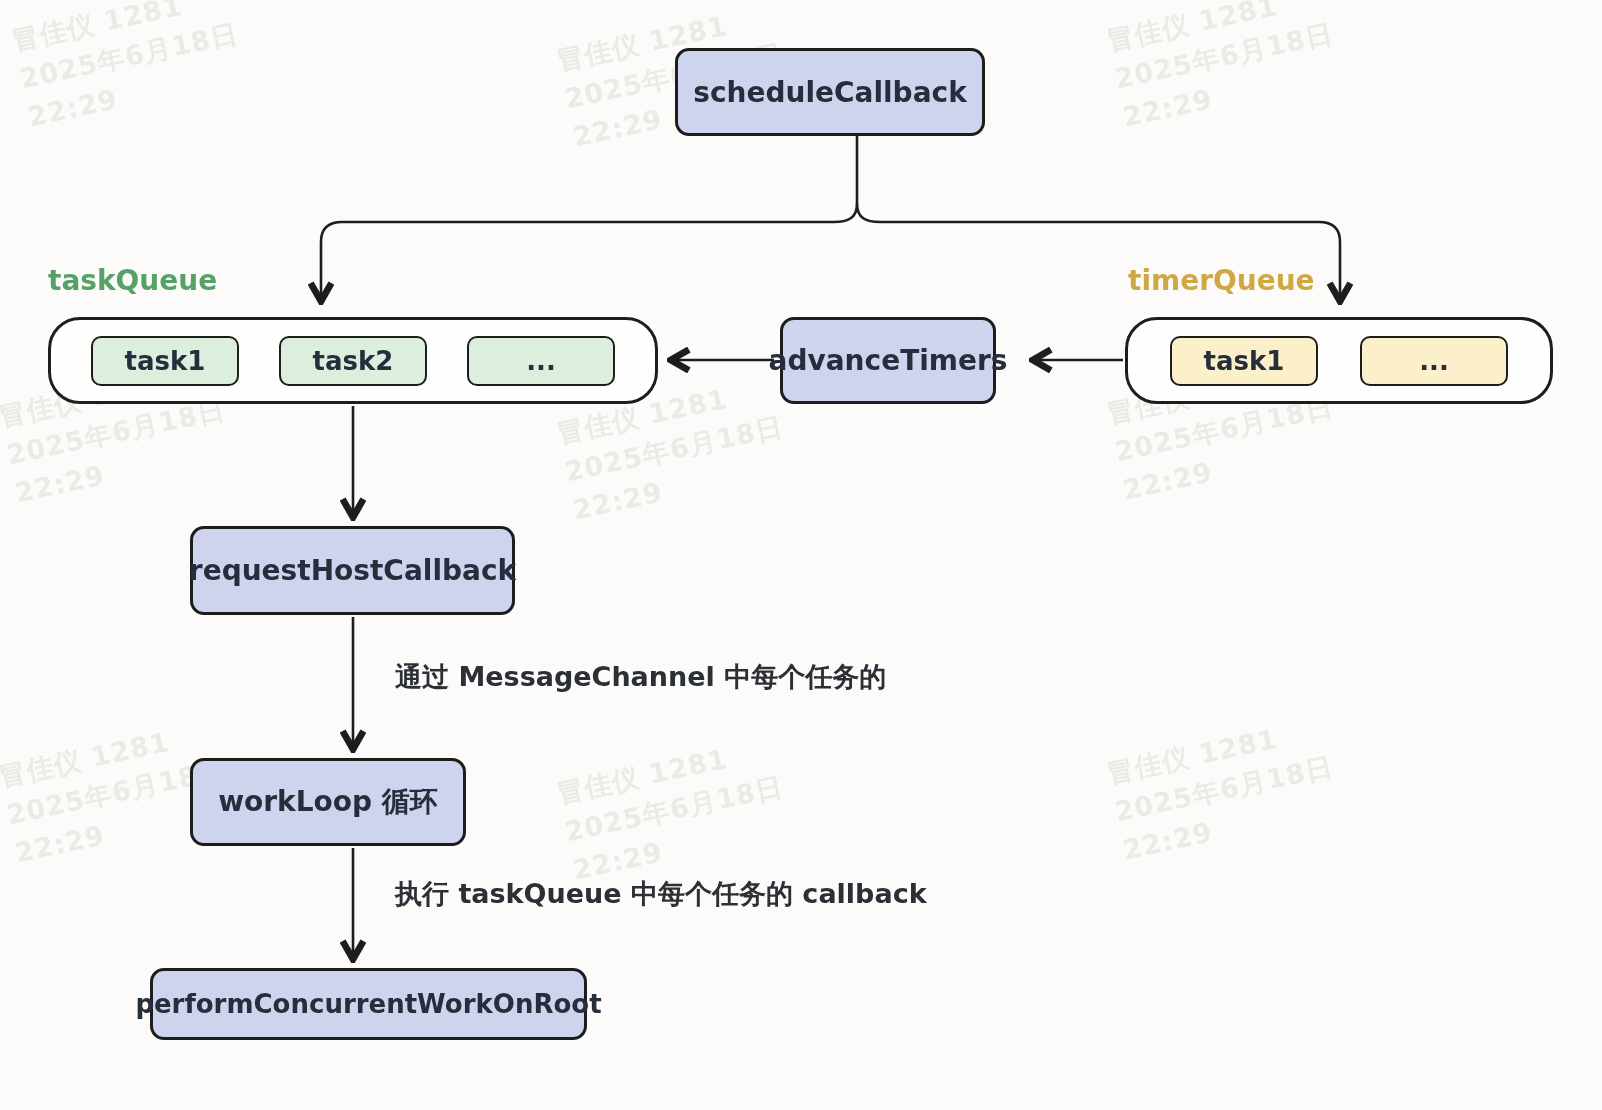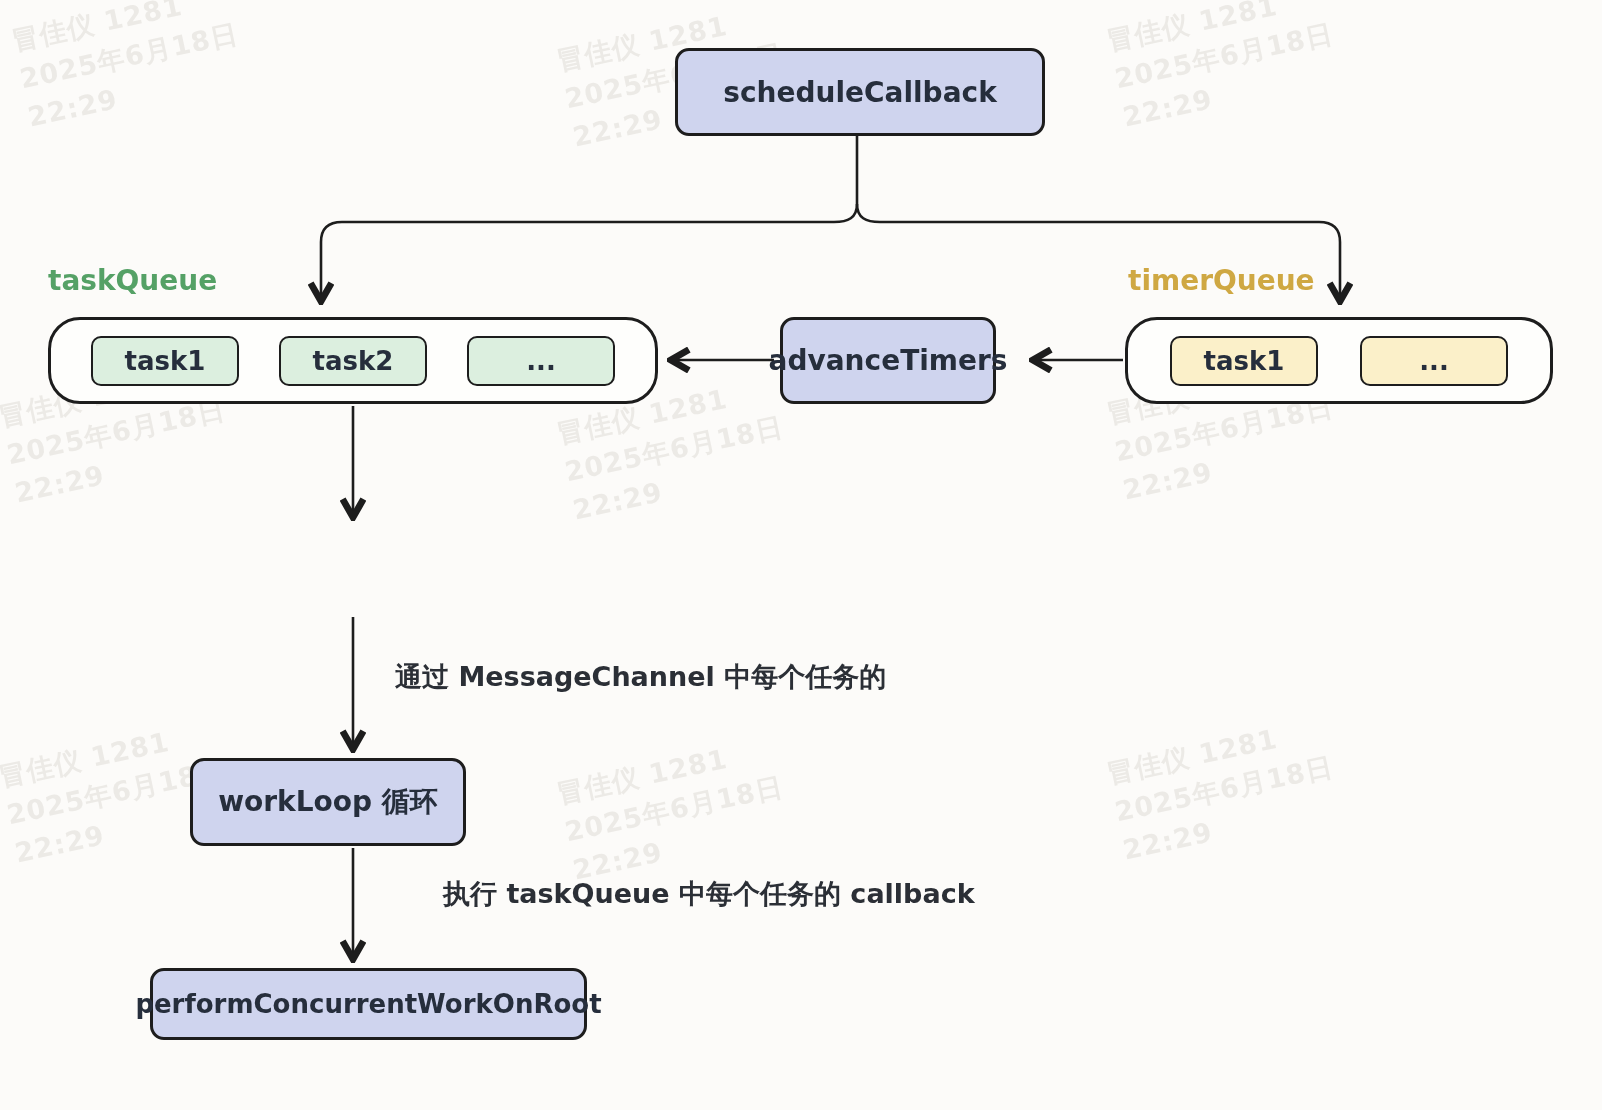--- a/index.html
+++ b/index.html
@@ -161,21 +161,21 @@
 
     <path d="M1123,360 L1034,360" marker-end="url(#arrow)"></path>
 
     <path d="M353,406 L353,516" marker-end="url(#arrow)"></path>
 
     <path d="M353,617 L353,748" marker-end="url(#arrow)"></path>
 
     <path d="M353,848 L353,958" marker-end="url(#arrow)"></path>
   </svg>
 
-  <div class="node" style="left:675px;top:48px;width:370px;height:88px;align-items:center;">
+  <div class="node" style="left:675px;top:48px;width:310px;height:88px;align-items:center;">
     <span>scheduleCallback</span>
   </div>
 
   <div class="queue-label green" style="left:48px;top:264px;">taskQueue</div>
 
   <div class="queue-box" style="left:48px;top:317px;width:610px;height:87px;">
     <div class="queue-item green">task1</div>
     <div class="queue-item green">task2</div>
     <div class="queue-item green">...</div>
   </div>
@@ -184,27 +184,30 @@
     <span>advanceTimers</span>
   </div>
 
   <div class="queue-label gold" style="left:1128px;top:264px;">timerQueue</div>
 
   <div class="queue-box" style="left:1125px;top:317px;width:428px;height:87px;">
     <div class="queue-item yellow">task1</div>
     <div class="queue-item yellow">...</div>
   </div>
 
+  <div class="node" style="left:190px;top:526px;width:325px;height:89px;">
+    <span>requestHostCallback</span>
+  </div>
 
   <div class="edge-label" style="left:395px;top:659px;">通过 MessageChannel 中每个任务的</div>
 
   <div class="node" style="left:190px;top:758px;width:276px;height:88px;">
     <span>workLoop 循环</span>
   </div>
 
-  <div class="edge-label" style="left:395px;top:876px;margin-left:48px;">执行 taskQueue 中每个任务的 callback</div>
+  <div class="edge-label" style="left:395px;top:876px;">执行 taskQueue 中每个任务的 callback</div>
 
   <div class="node" style="left:150px;top:968px;width:437px;height:72px;font-size:26px;">
     <span>performConcurrentWorkOnRoot</span>
   </div>
 
 
 </div>
 
 </body></html>

